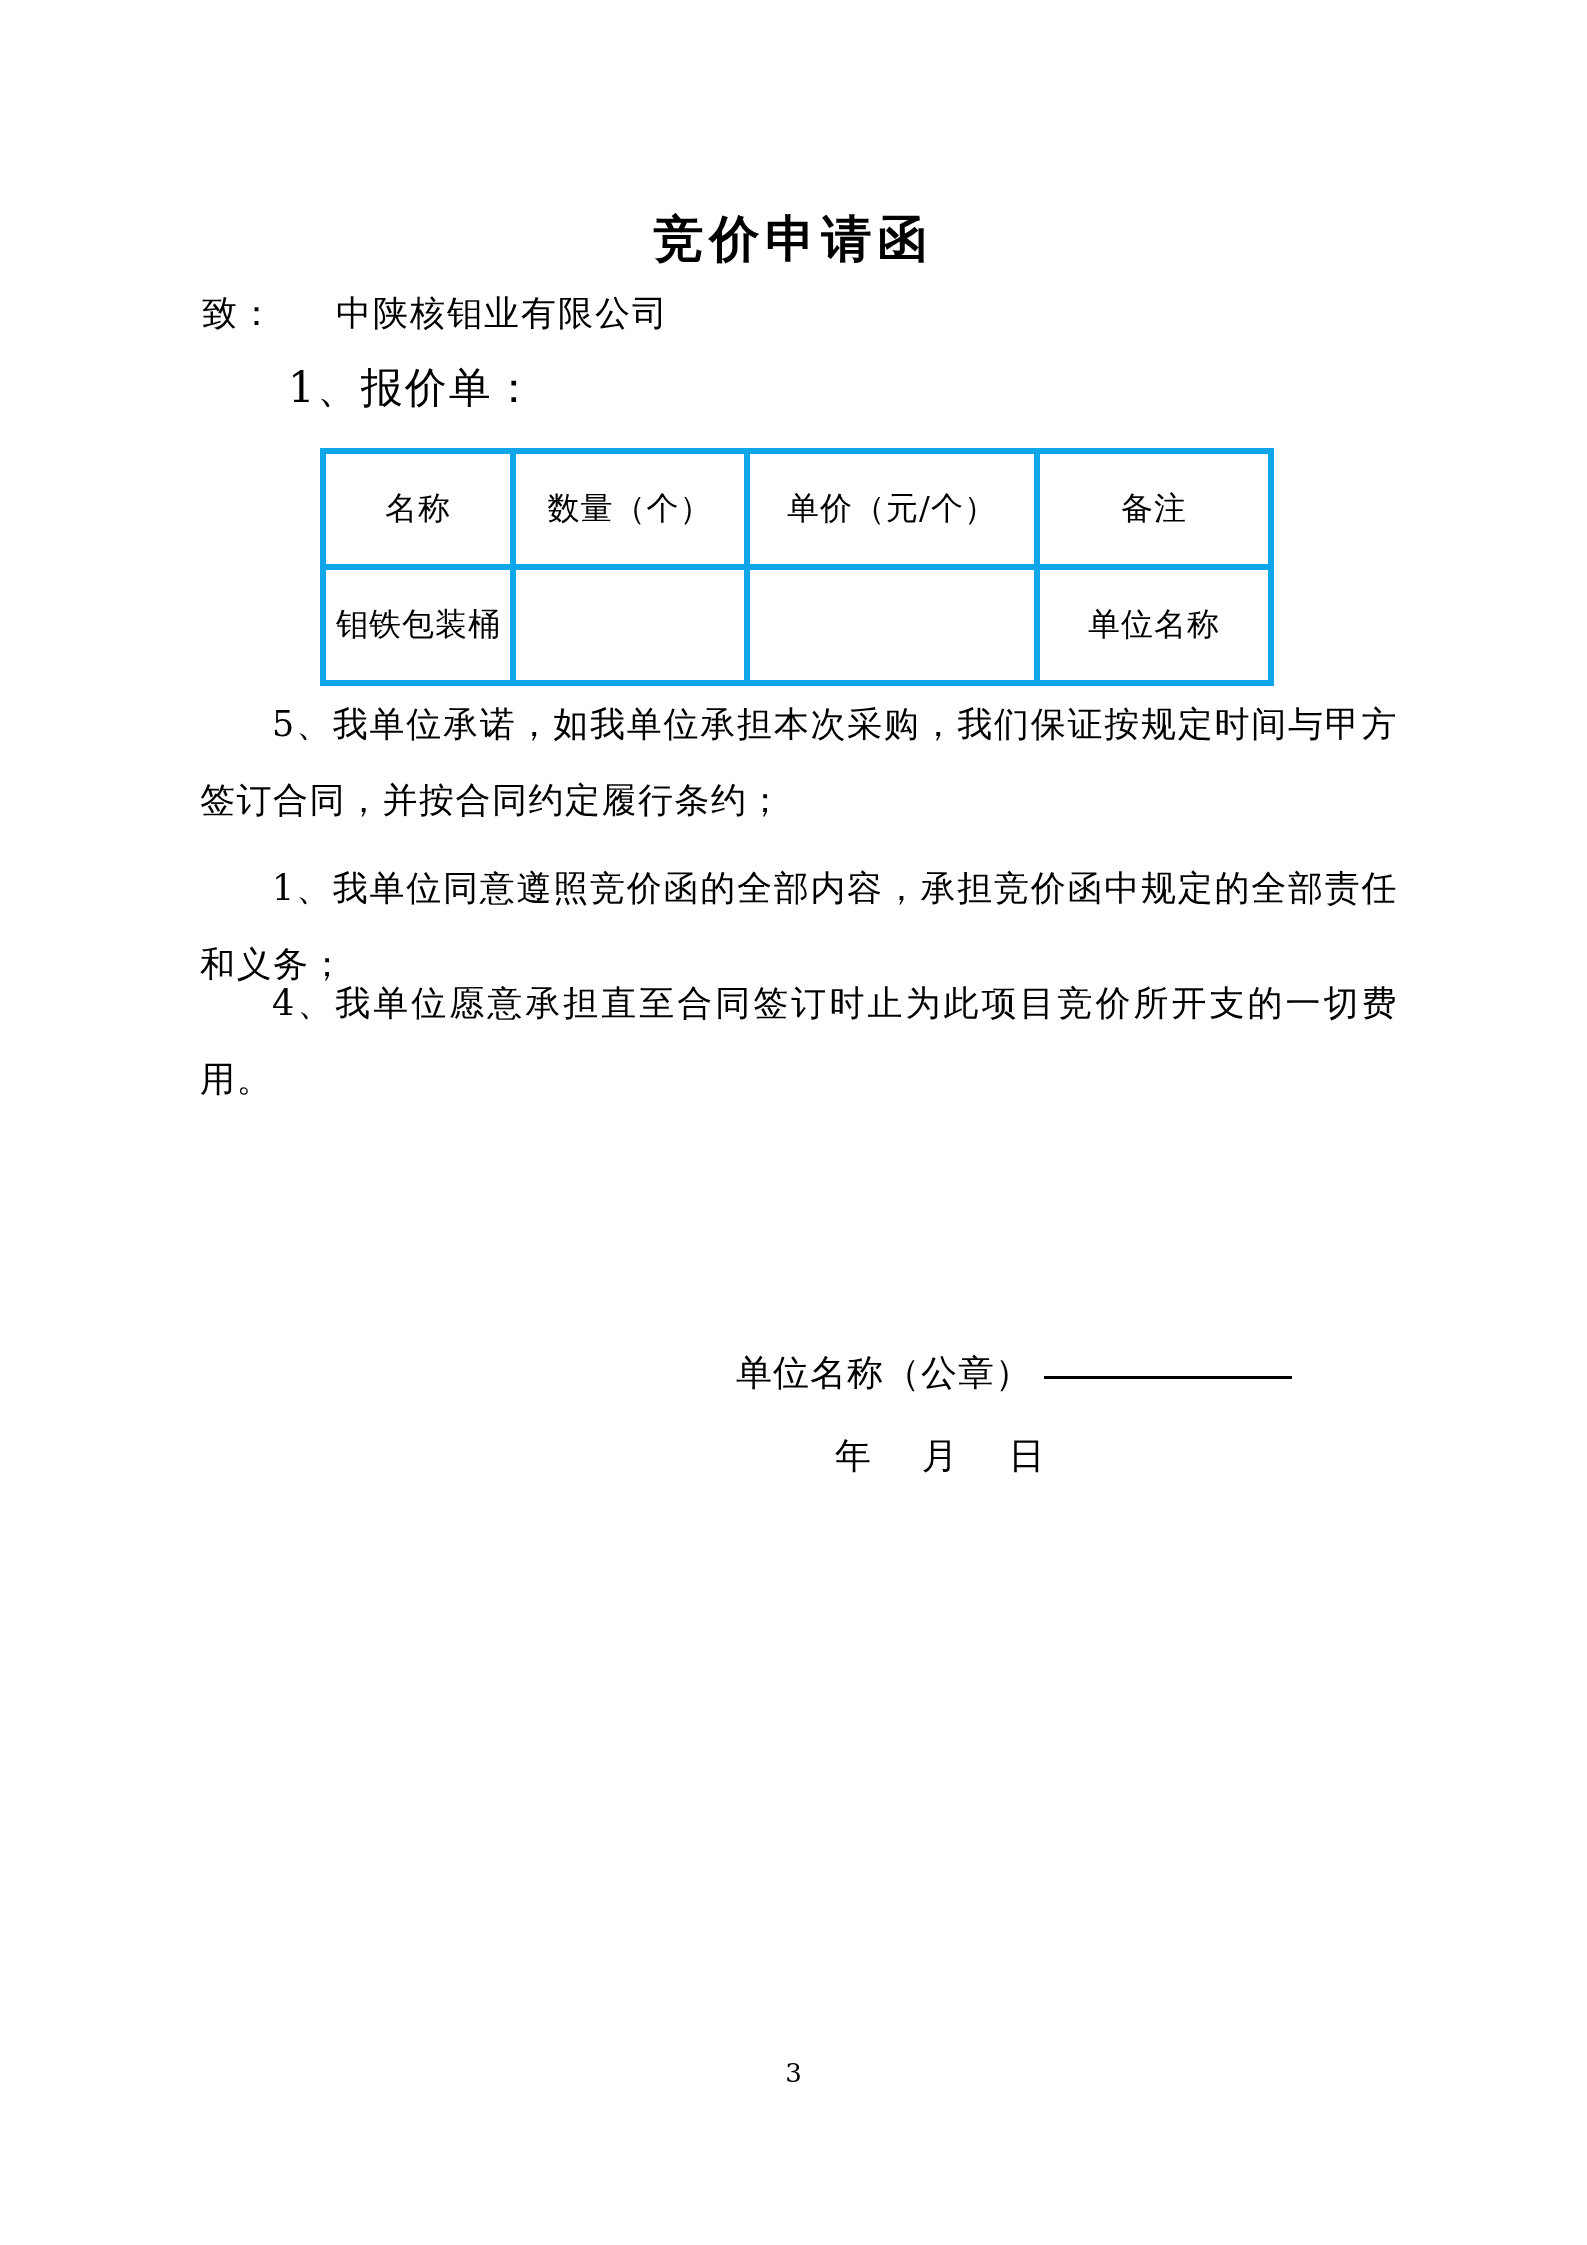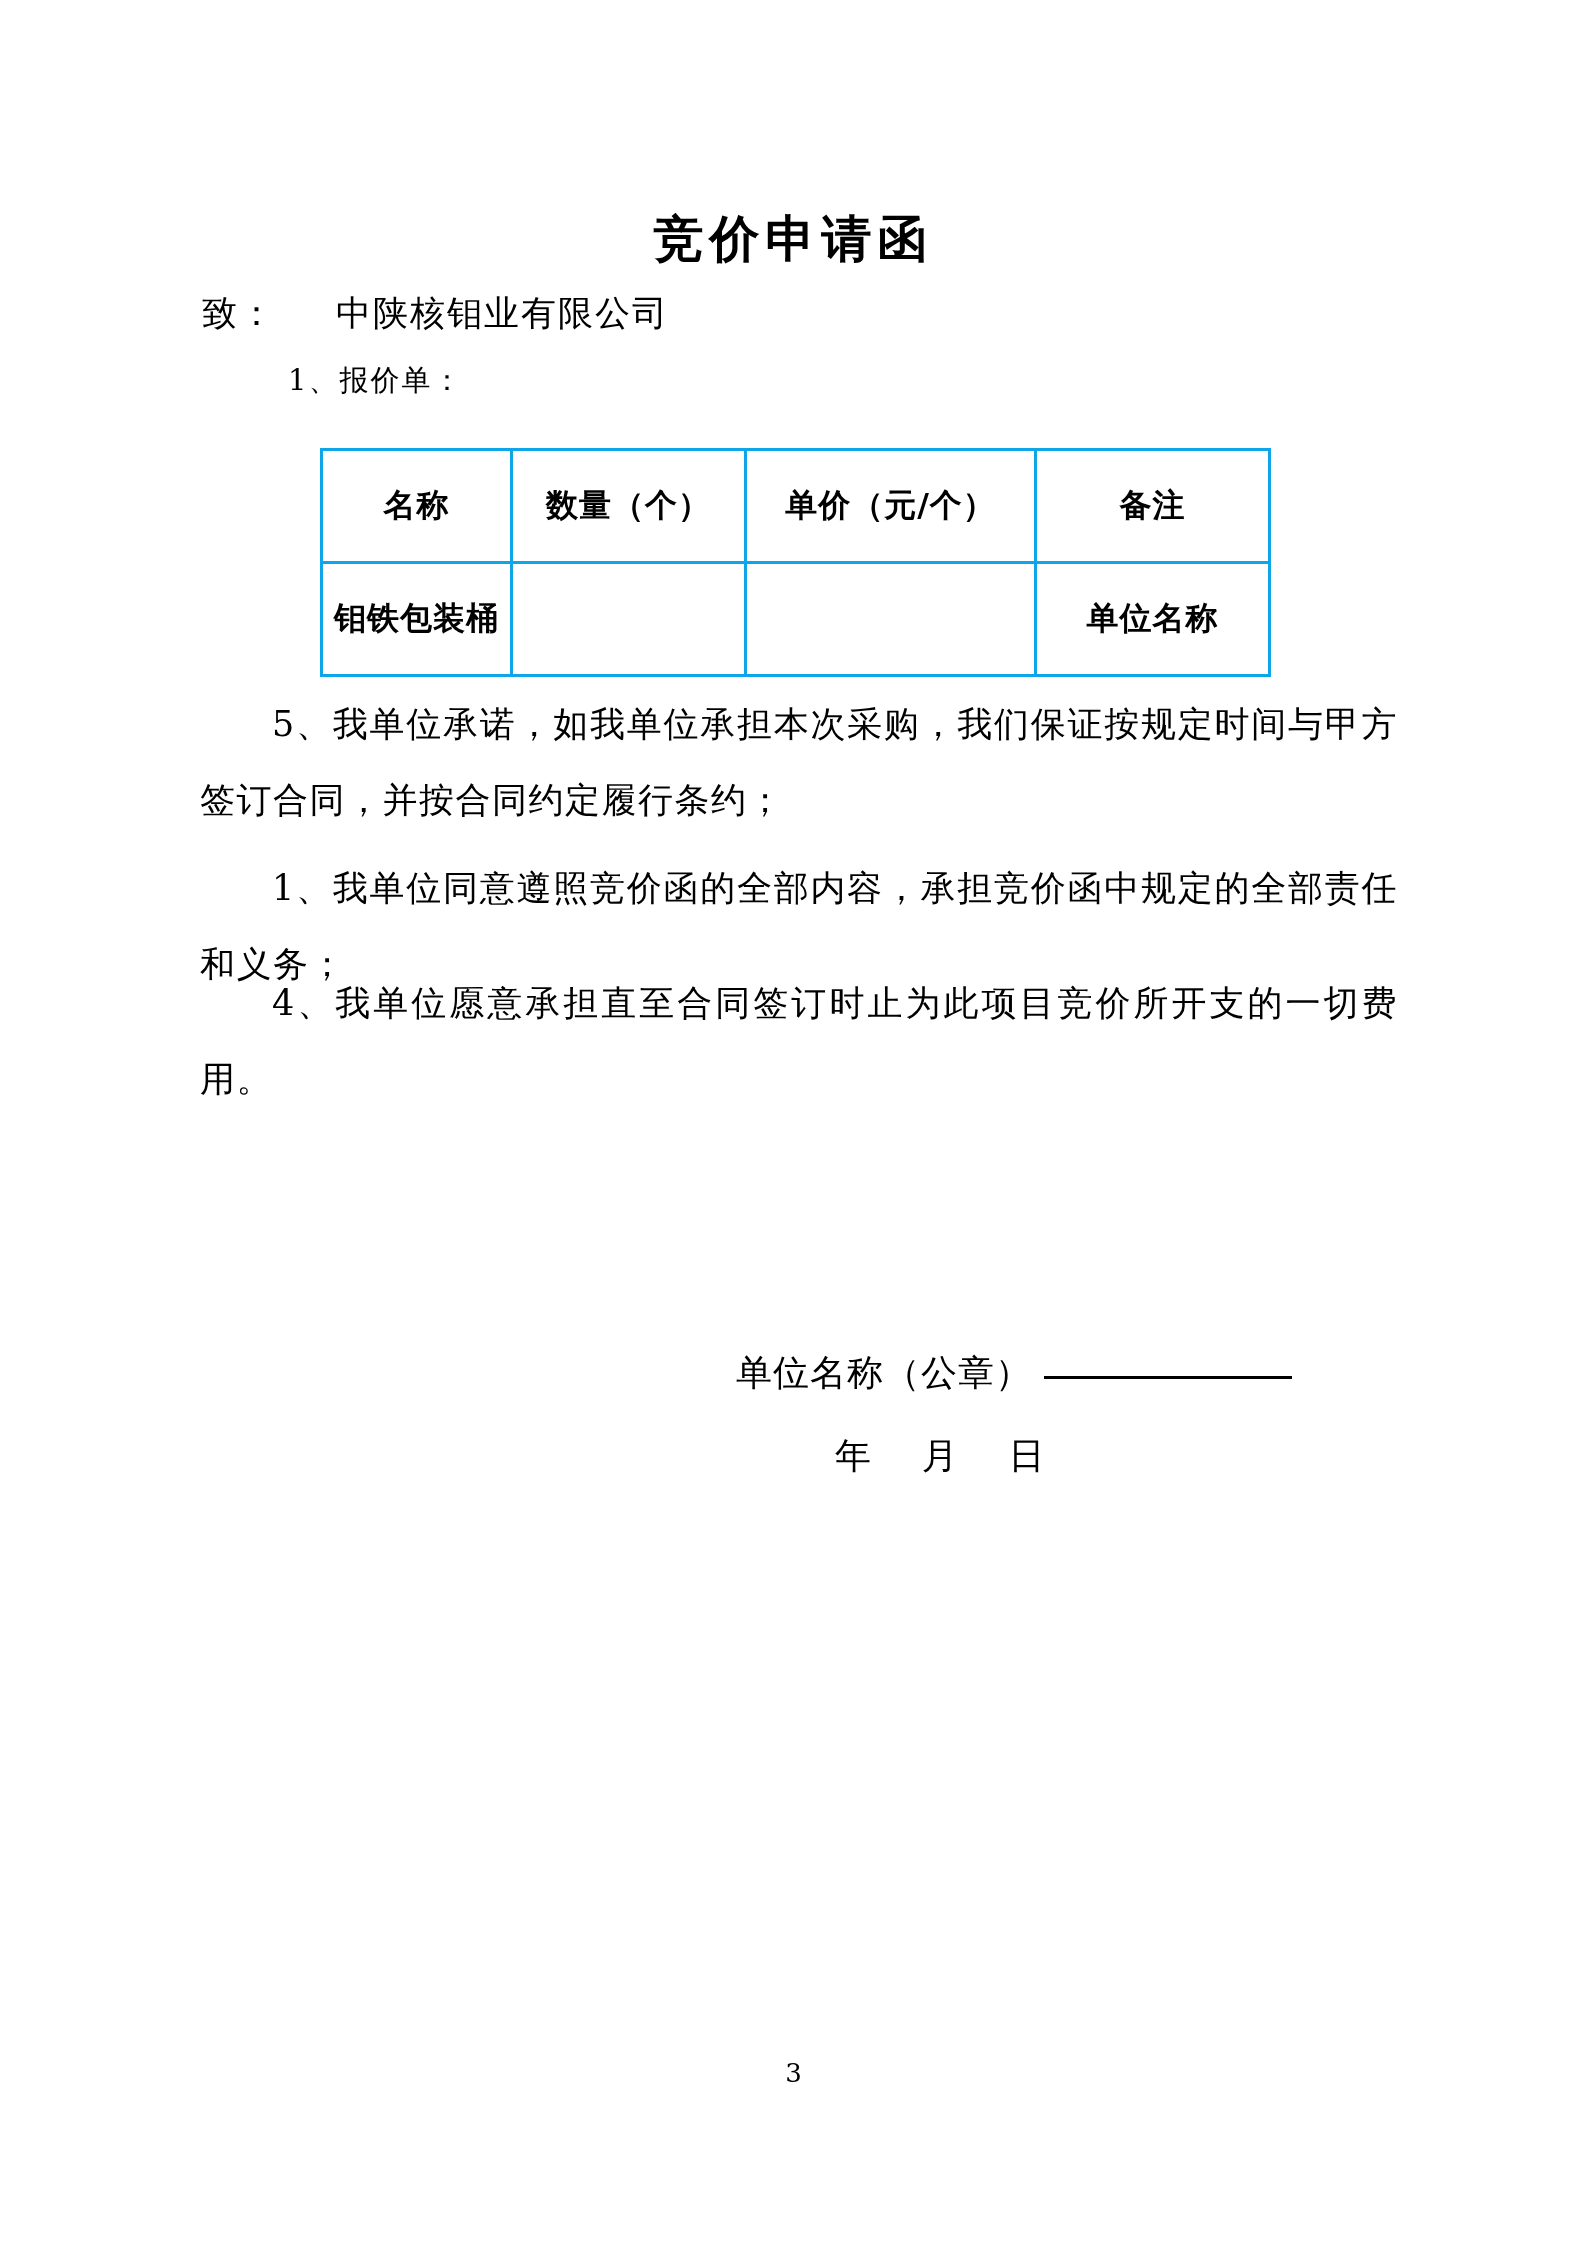--- a/index.html
+++ b/index.html
@@ -48,44 +48,43 @@
     line-height: 1.2;
     letter-spacing: 2px;
     white-space: pre;
   }
 
   
   .item-one {
     position: absolute;
     left: 288px;
     top: 363px;
-    font-size: 29px;
+    font-size: 42px;
     letter-spacing: 2px;
     line-height: 1.2;
     white-space: pre;
   }
 
   
   .quote-table {
     position: absolute;
     left: 320px;
     top: 448px;
     width: 948px;
     border-collapse: collapse;
     table-layout: fixed;
   }
   .quote-table td {
-    border: 3px solid #0ea5e9;
+    border: 6px solid #0ea5e9;
     text-align: center;
     vertical-align: middle;
     font-size: 32px;
     letter-spacing: 1px;
     padding: 10px;
     white-space: nowrap;
-    font-weight: bold;
   }
   .quote-table tr.header-row td { height: 90px; }
   .quote-table tr.body-row td { height: 90px; }
   .col-name  { width: 190px; }
   .col-qty   { width: 234px; }
   .col-price { width: 290px; }
   .col-note  { width: 234px; }
 
   
   .para {

